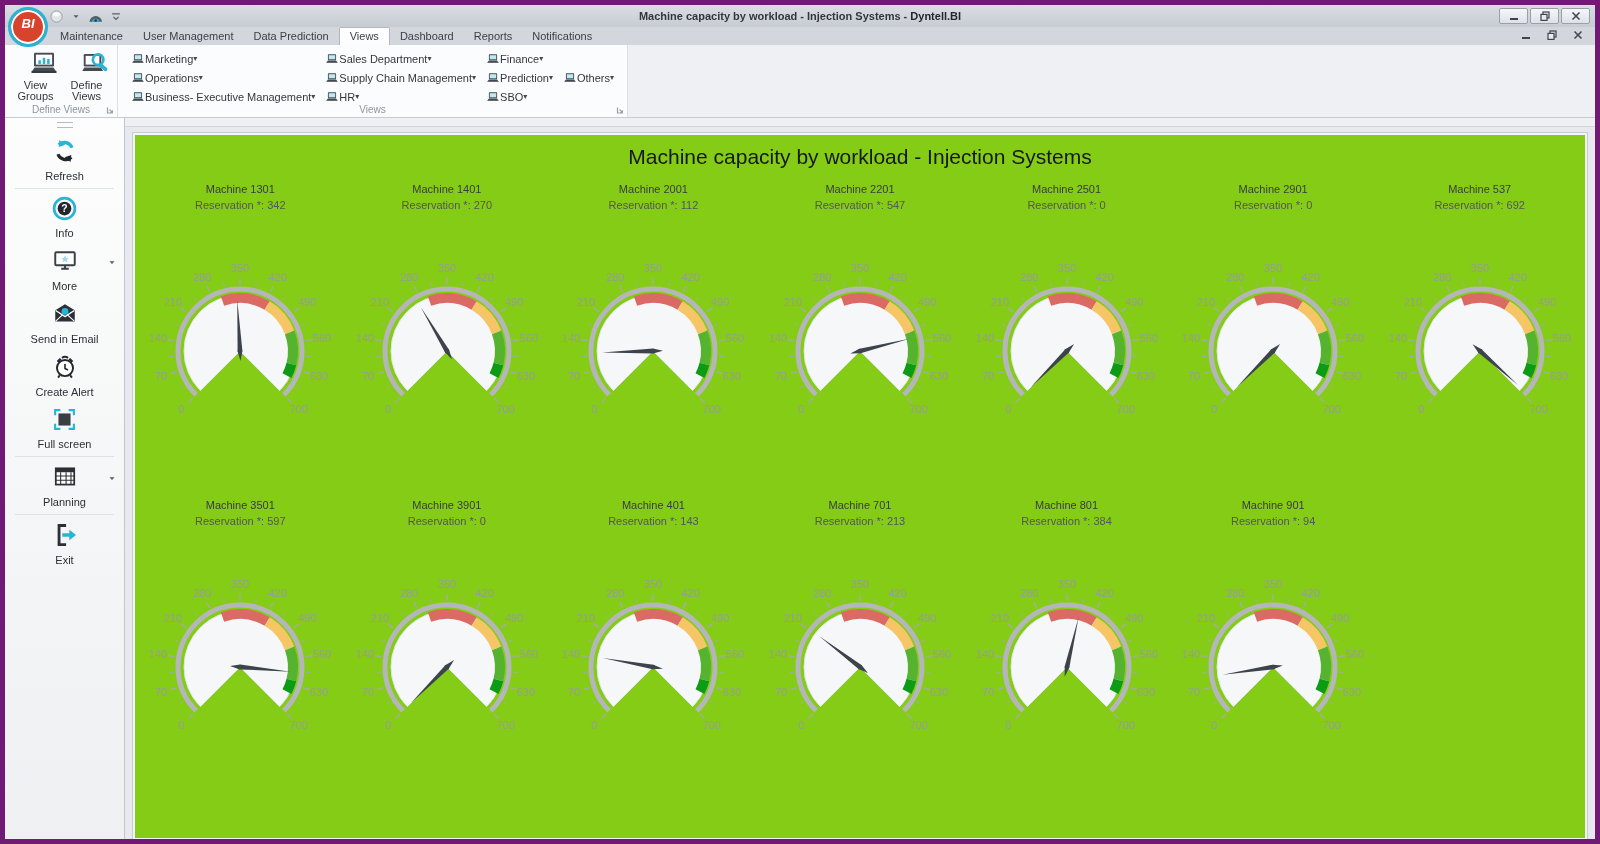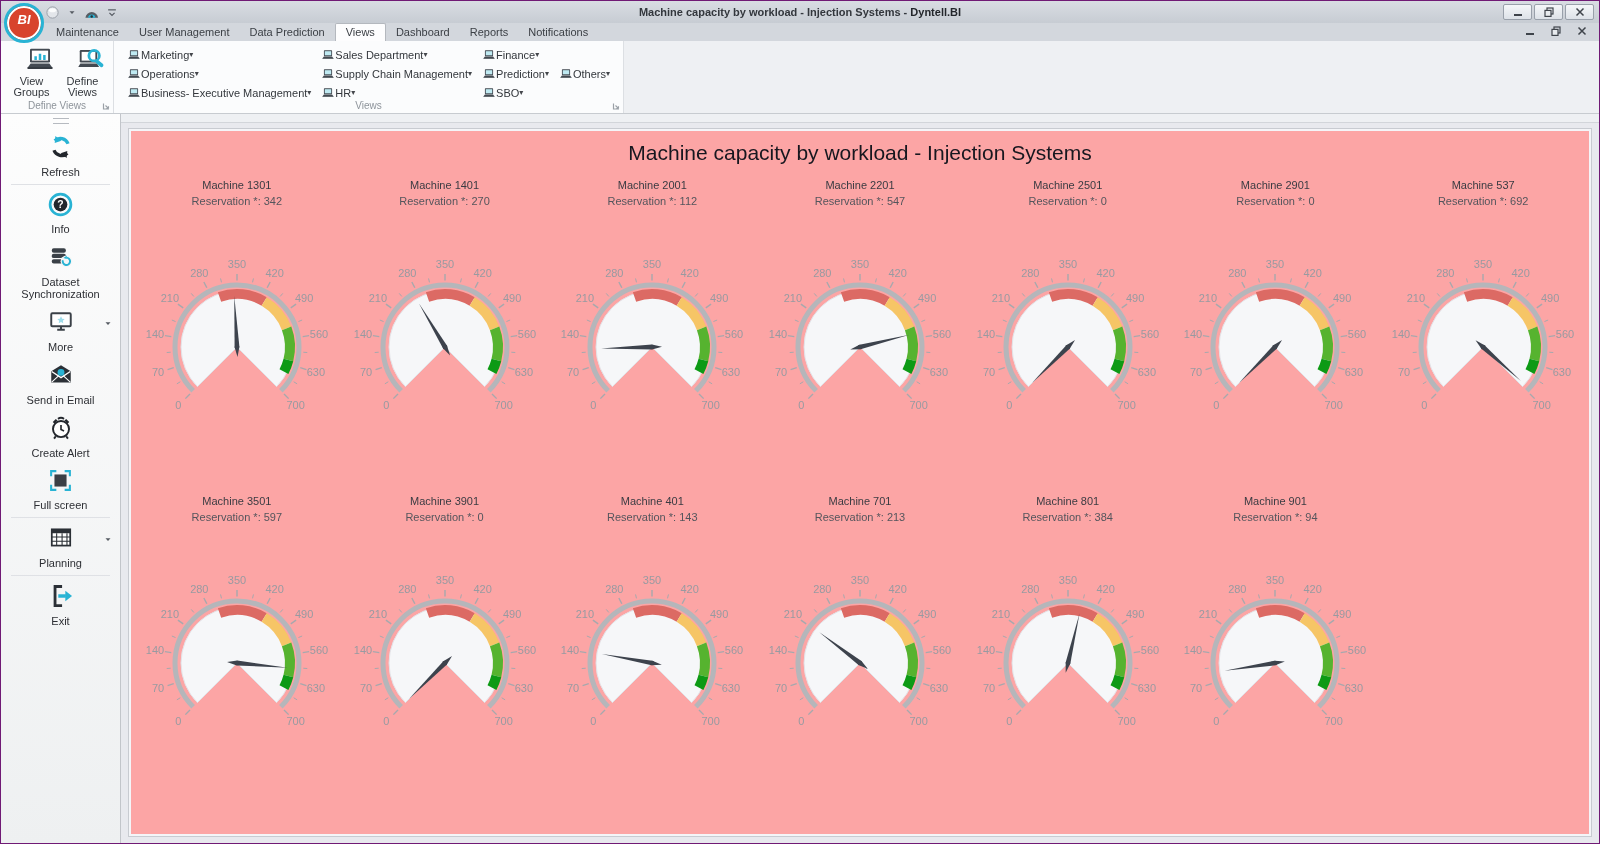--- a/index.html
+++ b/index.html
@@ -1,17 +1,17 @@
 <!DOCTYPE html>
 <html><head>
 <meta charset="utf-8">
 <style>
   html,body{margin:0;padding:0;background:#9aa0a8;}
   .app{position:relative;width:1600px;height:844px;background:#e8e9ee;
-       font-family:"Liberation Sans",sans-serif;border:1px solid #701a75;box-sizing:border-box;overflow:hidden;}
+       font-family:"Liberation Sans",sans-serif;border:5px solid #701a75;box-sizing:border-box;overflow:hidden;}
 
   
   .titlebar{height:22px;background:linear-gradient(#d9dde3,#c7ccd3);position:relative;
             text-align:center;font-size:11px;font-weight:bold;color:#33373d;line-height:22px;}
   .titlebar .brand{font-weight:900;color:#23262b;}
   .win-controls{position:absolute;top:3px;right:5px;display:flex;gap:2px;}
   .win-btn{width:27px;height:14px;background:linear-gradient(#f5f7f9,#dde2e8);border:1px solid #99a0aa;
            border-radius:2px;display:flex;align-items:center;justify-content:center;}
   .quick-access{position:absolute;left:44px;top:3px;display:flex;align-items:center;gap:7px;height:16px;}
   .logo{position:absolute;left:3px;top:2px;width:34px;height:34px;z-index:20;border-radius:50%;
@@ -47,21 +47,21 @@
   .side-item{position:relative;text-align:center;padding:5px 2px 4px;}
   .side-item .label{font-size:11px;color:#2d2f34;margin-top:2px;line-height:12px;}
   .side-caret{position:absolute;right:7px;top:14px;}
   .side-sep{height:1px;background:#dfe1e5;margin:2px 10px;}
 
   
   .main{flex:1;display:flex;flex-direction:column;min-width:0;}
   .main-strip{height:8px;background:#eef0f3;border-bottom:1px solid #d2d5da;}
   .dv-header{height:19px;background:linear-gradient(#f4f5f7,#e0e3e7);border-bottom:1px solid #c4c7cc;
              font-size:11px;font-weight:bold;color:#36393f;line-height:19px;padding-left:13px;}
-  .dv-body{flex:1;margin:5px 7px 9px;border:1px solid #c8cbd1;background:#fca5a5;
+  .dv-body{flex:1;margin:5px 7px 9px;border:1px solid #c8cbd1;background:#84cc16;
            box-shadow:inset 0 0 0 2px #f4f5f8;overflow:hidden;}
   .chart-title{text-align:center;font-size:21px;color:#17171f;margin:12px 0 0;font-weight:400;}
 
   
   .gauge-grid{display:grid;grid-template-columns:repeat(7,1fr);padding:0 4px;}
   .gauge-grid.row2{margin-top:64px;}
   .gauge-cell{display:flex;flex-direction:column;align-items:center;}
   .g-name{font-size:11px;color:#3a3b42;margin-top:14px;}
   .g-res{font-size:11px;color:#54555c;margin-top:4px;}
   .gauge-svg{margin-top:48px;display:block;}
@@ -329,28 +329,20 @@
               <path d="M6.8 1.8 L6.2 8.4 L12.4 6.2 Z" fill="#29b3d4"></path>
               <path d="M17.2 22.2 L17.8 15.6 L11.6 17.8 Z" fill="#23272d"></path>
             </svg></span><div class="label">Refresh</div></div>
         <div class="side-sep"></div>
         <div class="side-item"><span style="display: inline-block;"><svg width="25" height="25" viewBox="0 0 24 24" style="display:block">
               <circle cx="12" cy="12" r="10" fill="none" stroke="#29b3d4" stroke-width="2.6"></circle>
               <circle cx="12" cy="12" r="6.6" fill="#23272d"></circle>
               <text x="12" y="15.8" font-size="10" font-family="Liberation Sans,sans-serif" font-weight="bold" fill="#fff" text-anchor="middle">?</text>
             </svg></span><div class="label">Info</div></div>
         <div class="side-item"><span style="display: inline-block;"><svg width="26" height="26" viewBox="0 0 24 24" style="display:block">
-              <rect x="3.5" y="4" width="13" height="4" rx="1.8" fill="#3a4047"></rect>
-              <rect x="3.5" y="9" width="13" height="4" rx="1.8" fill="#3a4047"></rect>
-              <rect x="3.5" y="14" width="13" height="4" rx="1.8" fill="#3a4047"></rect>
-              <circle cx="17" cy="16" r="5.4" fill="#f4f6f7"></circle>
-              <path d="M17 12.6 a3.4 3.4 0 1 1 -3.3 2.5" fill="none" stroke="#29b3d4" stroke-width="1.8"></path>
-              <path d="M17.4 10.6 l-0.2 3.2 l-2.9 -0.9 Z" fill="#29b3d4"></path>
-            </svg></span><div class="label">Dataset Synchronization</div></div>
-        <div class="side-item"><span style="display: inline-block;"><svg width="26" height="26" viewBox="0 0 24 24" style="display:block">
               <rect x="3" y="4" width="18" height="12" rx="1" fill="#fff" stroke="#3a4047" stroke-width="1.8"></rect>
               <path d="M12 6.8 l1.1 2.2 2.3 .3 -1.7 1.6 .4 2.3 -2.1 -1.1 -2.1 1.1 .4 -2.3 -1.7 -1.6 2.3 -.3 Z" fill="#9fdcea"></path>
               <path d="M8.5 19.2 h7 M12 16 v3.2" stroke="#3a4047" stroke-width="1.8"></path>
             </svg></span><div class="label">More</div><span class="side-caret">
             <svg width="10" height="10" viewBox="0 0 10 12" style="display:block">
               <path d="M2 5 l3 3.4 3 -3.4 Z" fill="#565b63"></path>
             </svg>
           </span></div>
         <div class="side-item"><span style="display: inline-block;"><svg width="26" height="26" viewBox="0 0 24 24" style="display:block">
               <path d="M3 8.5 L12 3 L21 8.5 L21 19 L3 19 Z" fill="#2b3036"></path>

